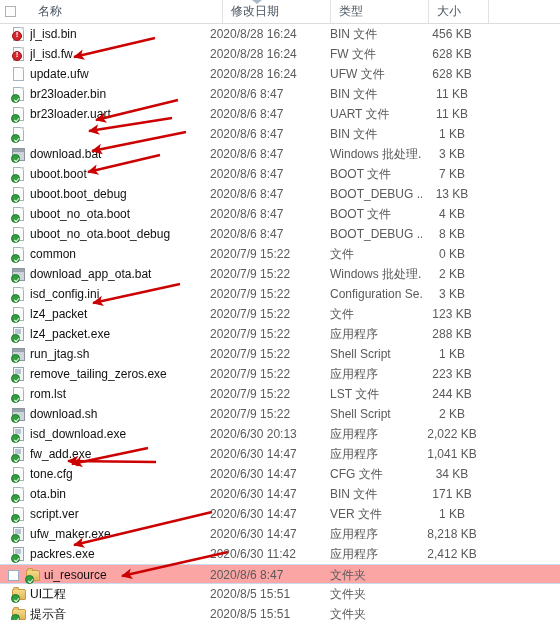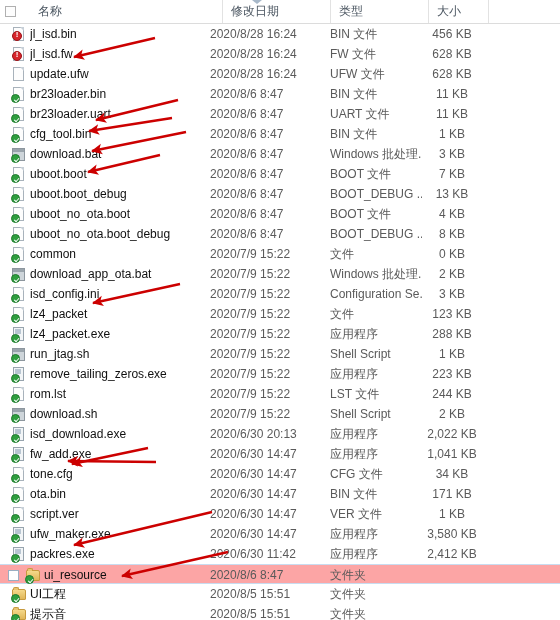--- a/index.html
+++ b/index.html
@@ -346,21 +346,20 @@
         <span class="cell c-name">br23loader.uart</span>
         <span class="cell c-date">2020/8/6 8:47</span>
         <span class="cell c-type">UART 文件</span>
         <span class="cell c-size">11 KB</span>
       </div>
       <div class="row">
         <span class="ico">
           <span class="sheet"></span>
           <span class="badge green"></span>
         </span>
-        <span class="cell c-name">cfg_tool.bin</span>
         <span class="cell c-date">2020/8/6 8:47</span>
         <span class="cell c-type">BIN 文件</span>
         <span class="cell c-size">1 KB</span>
       </div>
       <div class="row">
         <span class="ico">
           <span class="winbox"></span>
           <span class="badge green"></span>
         </span>
         <span class="cell c-name">download.bat</span>
@@ -549,21 +548,21 @@
         <span class="cell c-size">1 KB</span>
       </div>
       <div class="row">
         <span class="ico">
           <span class="exebox"></span>
           <span class="badge green"></span>
         </span>
         <span class="cell c-name">ufw_maker.exe</span>
         <span class="cell c-date">2020/6/30 14:47</span>
         <span class="cell c-type">应用程序</span>
-        <span class="cell c-size">3,580 KB</span>
+        <span class="cell c-size">8,218 KB</span>
       </div>
       <div class="row">
         <span class="ico">
           <span class="exebox"></span>
           <span class="badge green"></span>
         </span>
         <span class="cell c-name">packres.exe</span>
         <span class="cell c-date">2020/6/30 11:42</span>
         <span class="cell c-type">应用程序</span>
         <span class="cell c-size">2,412 KB</span>

